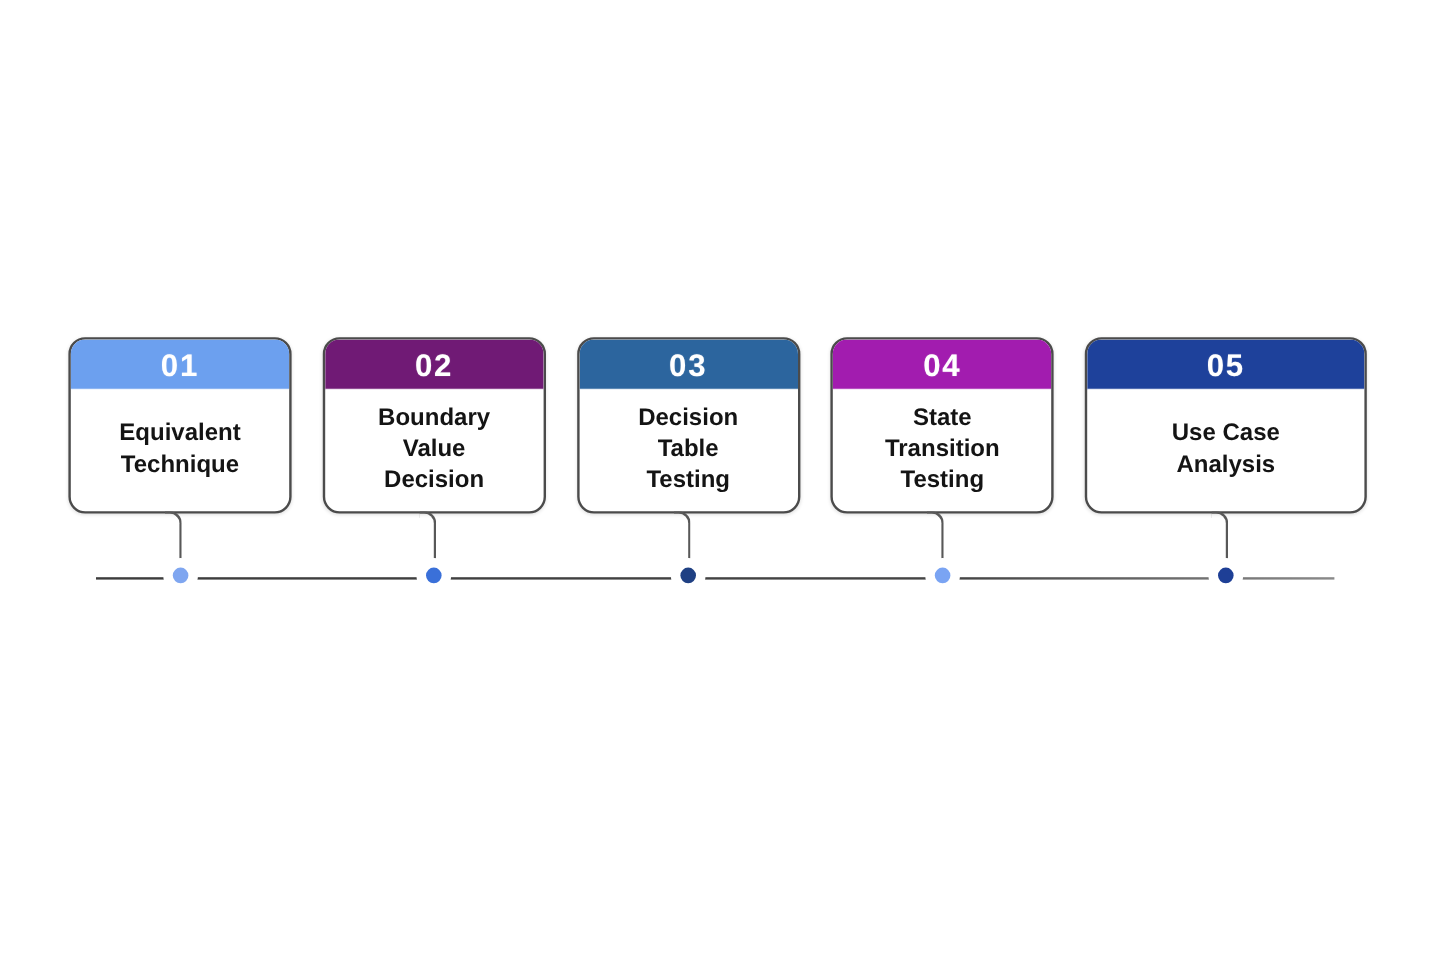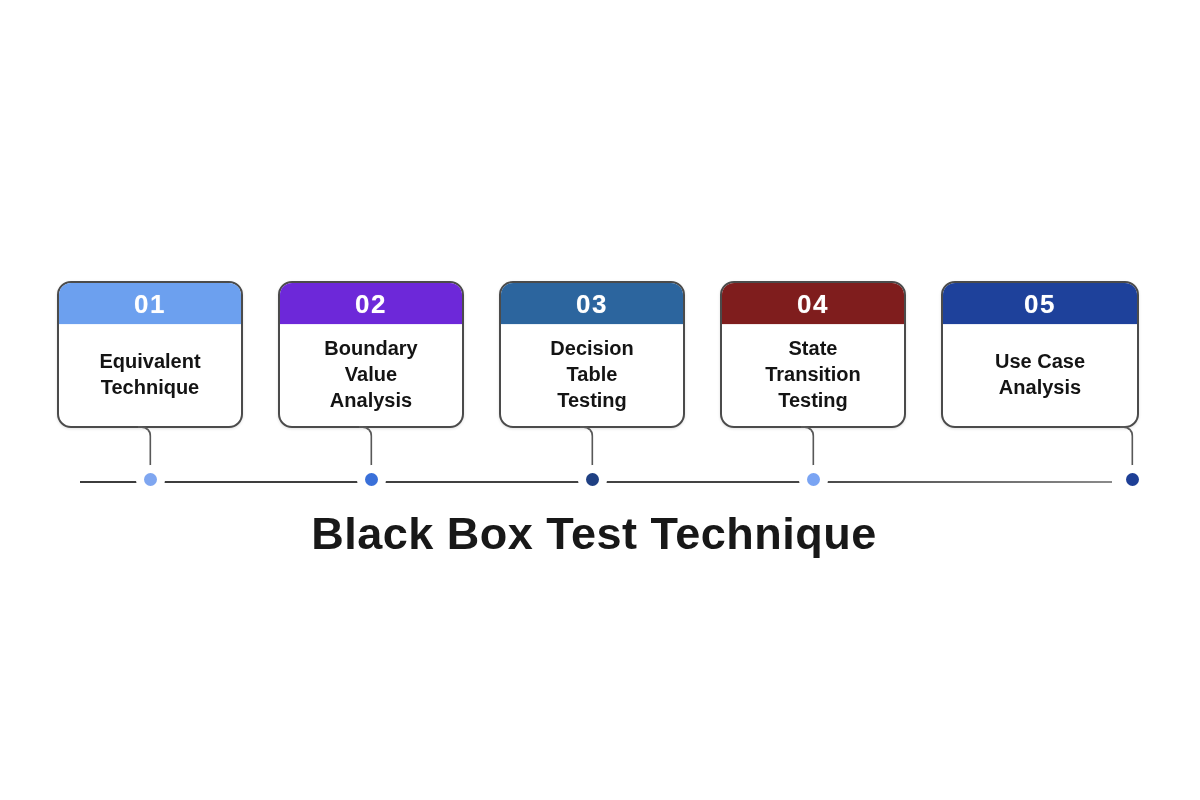--- a/index.html
+++ b/index.html
@@ -22,21 +22,21 @@
     justify-content: space-between;
     z-index: 2;
   }
 
   .card-col {
     display: flex;
     flex-direction: column;
     align-items: center;
     width: 186px;
   }
-  .card-col.wide { width: 198px; align-items: flex-end; }
+  .card-col.wide { width: 235px; }
 
   .card {
     width: 100%;
     height: 147px;
     background: #ffffff;
     border: 2.5px solid #4b4b4b;
     border-radius: 14px;
     overflow: hidden;
     display: flex;
     flex-direction: column;
@@ -139,27 +139,27 @@
           <span class="card-label">Equivalent
 Technique</span>
         </div>
       </div>
       <div class="stem"></div>
       <div class="dot" style="background-color: rgb(127, 166, 240);"></div>
     </div>
 
     <div class="card-col">
       <div class="card">
-        <div class="card-header" style="background-color: #6d28d9;">
+        <div class="card-header" style="background-color: #701a75;">
           <span class="card-number">02</span>
         </div>
         <div class="card-body">
           <span class="card-label">Boundary
 Value
-Analysis</span>
+Decision</span>
         </div>
       </div>
       <div class="stem"></div>
       <div class="dot" style="background-color: rgb(58, 112, 217);"></div>
     </div>
 
     <div class="card-col">
       <div class="card">
         <div class="card-header" style="background-color: rgb(44, 101, 158); align-items: center;">
           <span class="card-number">03</span>
@@ -169,21 +169,21 @@
 Table
 Testing</span>
         </div>
       </div>
       <div class="stem"></div>
       <div class="dot" style="background-color: rgb(31, 64, 131);"></div>
     </div>
 
     <div class="card-col">
       <div class="card">
-        <div class="card-header" style="background-color: #7f1d1d;">
+        <div class="card-header" style="background-color: #a21caf;">
           <span class="card-number">04</span>
         </div>
         <div class="card-body">
           <span class="card-label">State
 Transition
 Testing</span>
         </div>
       </div>
       <div class="stem"></div>
       <div class="dot" style="background-color: rgb(122, 164, 243);"></div>
@@ -198,15 +198,14 @@
           <span class="card-label">Use Case
 Analysis</span>
         </div>
       </div>
       <div class="stem"></div>
       <div class="dot" style="background-color: rgb(30, 63, 150);"></div>
     </div>
 
   </div>
 
-  <div class="title">Black Box Test Technique</div>
 
 </div>
 
 </body></html>

